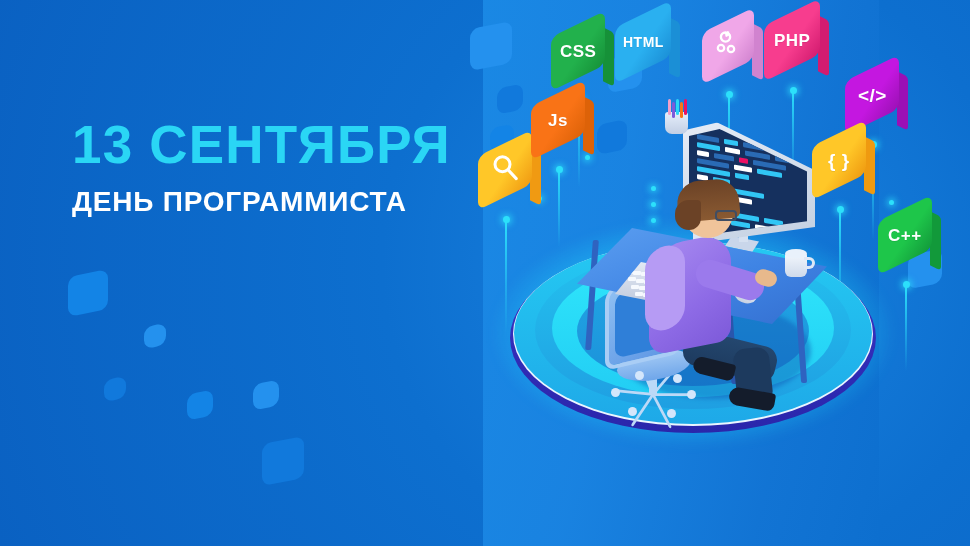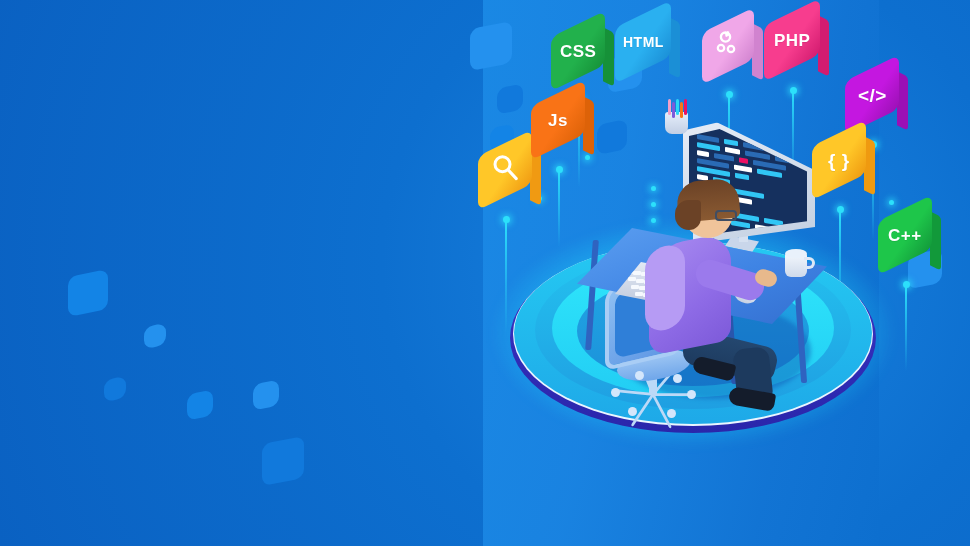--- a/index.html
+++ b/index.html
@@ -363,20 +363,22 @@
       <div class="dot sm" style="left: 651px; top: 186px;"></div>
       <div class="dot sm" style="left: 651px; top: 202px;"></div>
       <div class="dot sm" style="left: 651px; top: 218px;"></div>
       <div class="dot sm" style="left: 585px; top: 155px;"></div>
       <div class="dot sm" style="left: 537px; top: 196px;"></div>
       <div class="dot sm" style="left: 889px; top: 200px;"></div>
       <div class="dot sm" style="left: 886px; top: 234px;"></div>
     </div>
 
   <div class="headline">
+    <div class="h-date">13 СЕНТЯБРЯ</div>
+    <div class="h-sub">ДЕНЬ ПРОГРАММИСТА</div>
   </div>
 
   <div class="platform-wrap">
     <div class="plat plat-glow"></div>
     <div class="plat plat-rim"></div>
     <div class="plat plat-white"></div>
     <div class="plat plat-c1"></div>
     <div class="plat plat-c2"></div>
     <div class="plat plat-c3"></div>
     <div class="plat plat-c4"></div>

